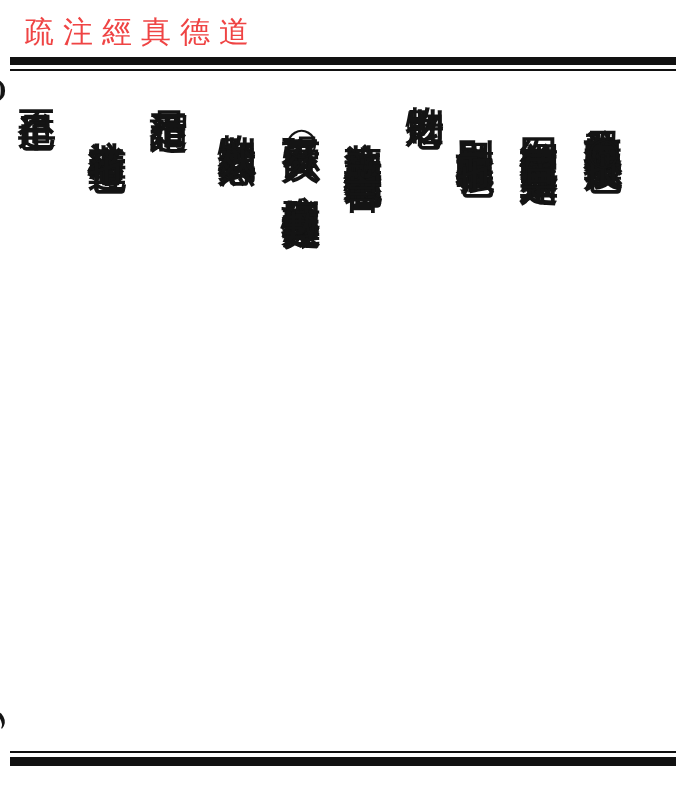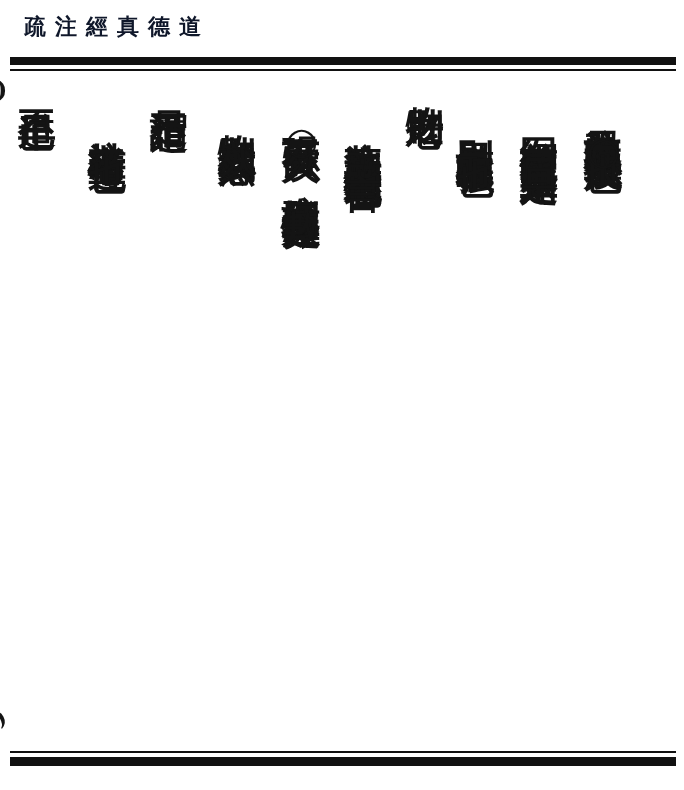--- a/index.html
+++ b/index.html
@@ -14,25 +14,25 @@
     background: #ffffff;
     overflow: hidden;
     font-family: "DejaVu Serif", "Liberation Serif", serif;
     color: #141414;
   }
   
   .header-title {
     position: absolute;
     left: 24px;
     top: 12px;
-    font-size: 22px;
-    font-weight: bold;
+    font-size: 30px;
+    font-weight: normal;
     letter-spacing: 9px;
     white-space: nowrap;
-    color: #0f172a;
+    color: #ef4444;
   }
   
   .rule {
     position: absolute;
     left: 10px;
     right: 8px;
     background: #111111;
   }
   .rule-top-thick    { top: 57px;  height: 8px; }
   .rule-top-thin     { top: 69px;  height: 2px; }

